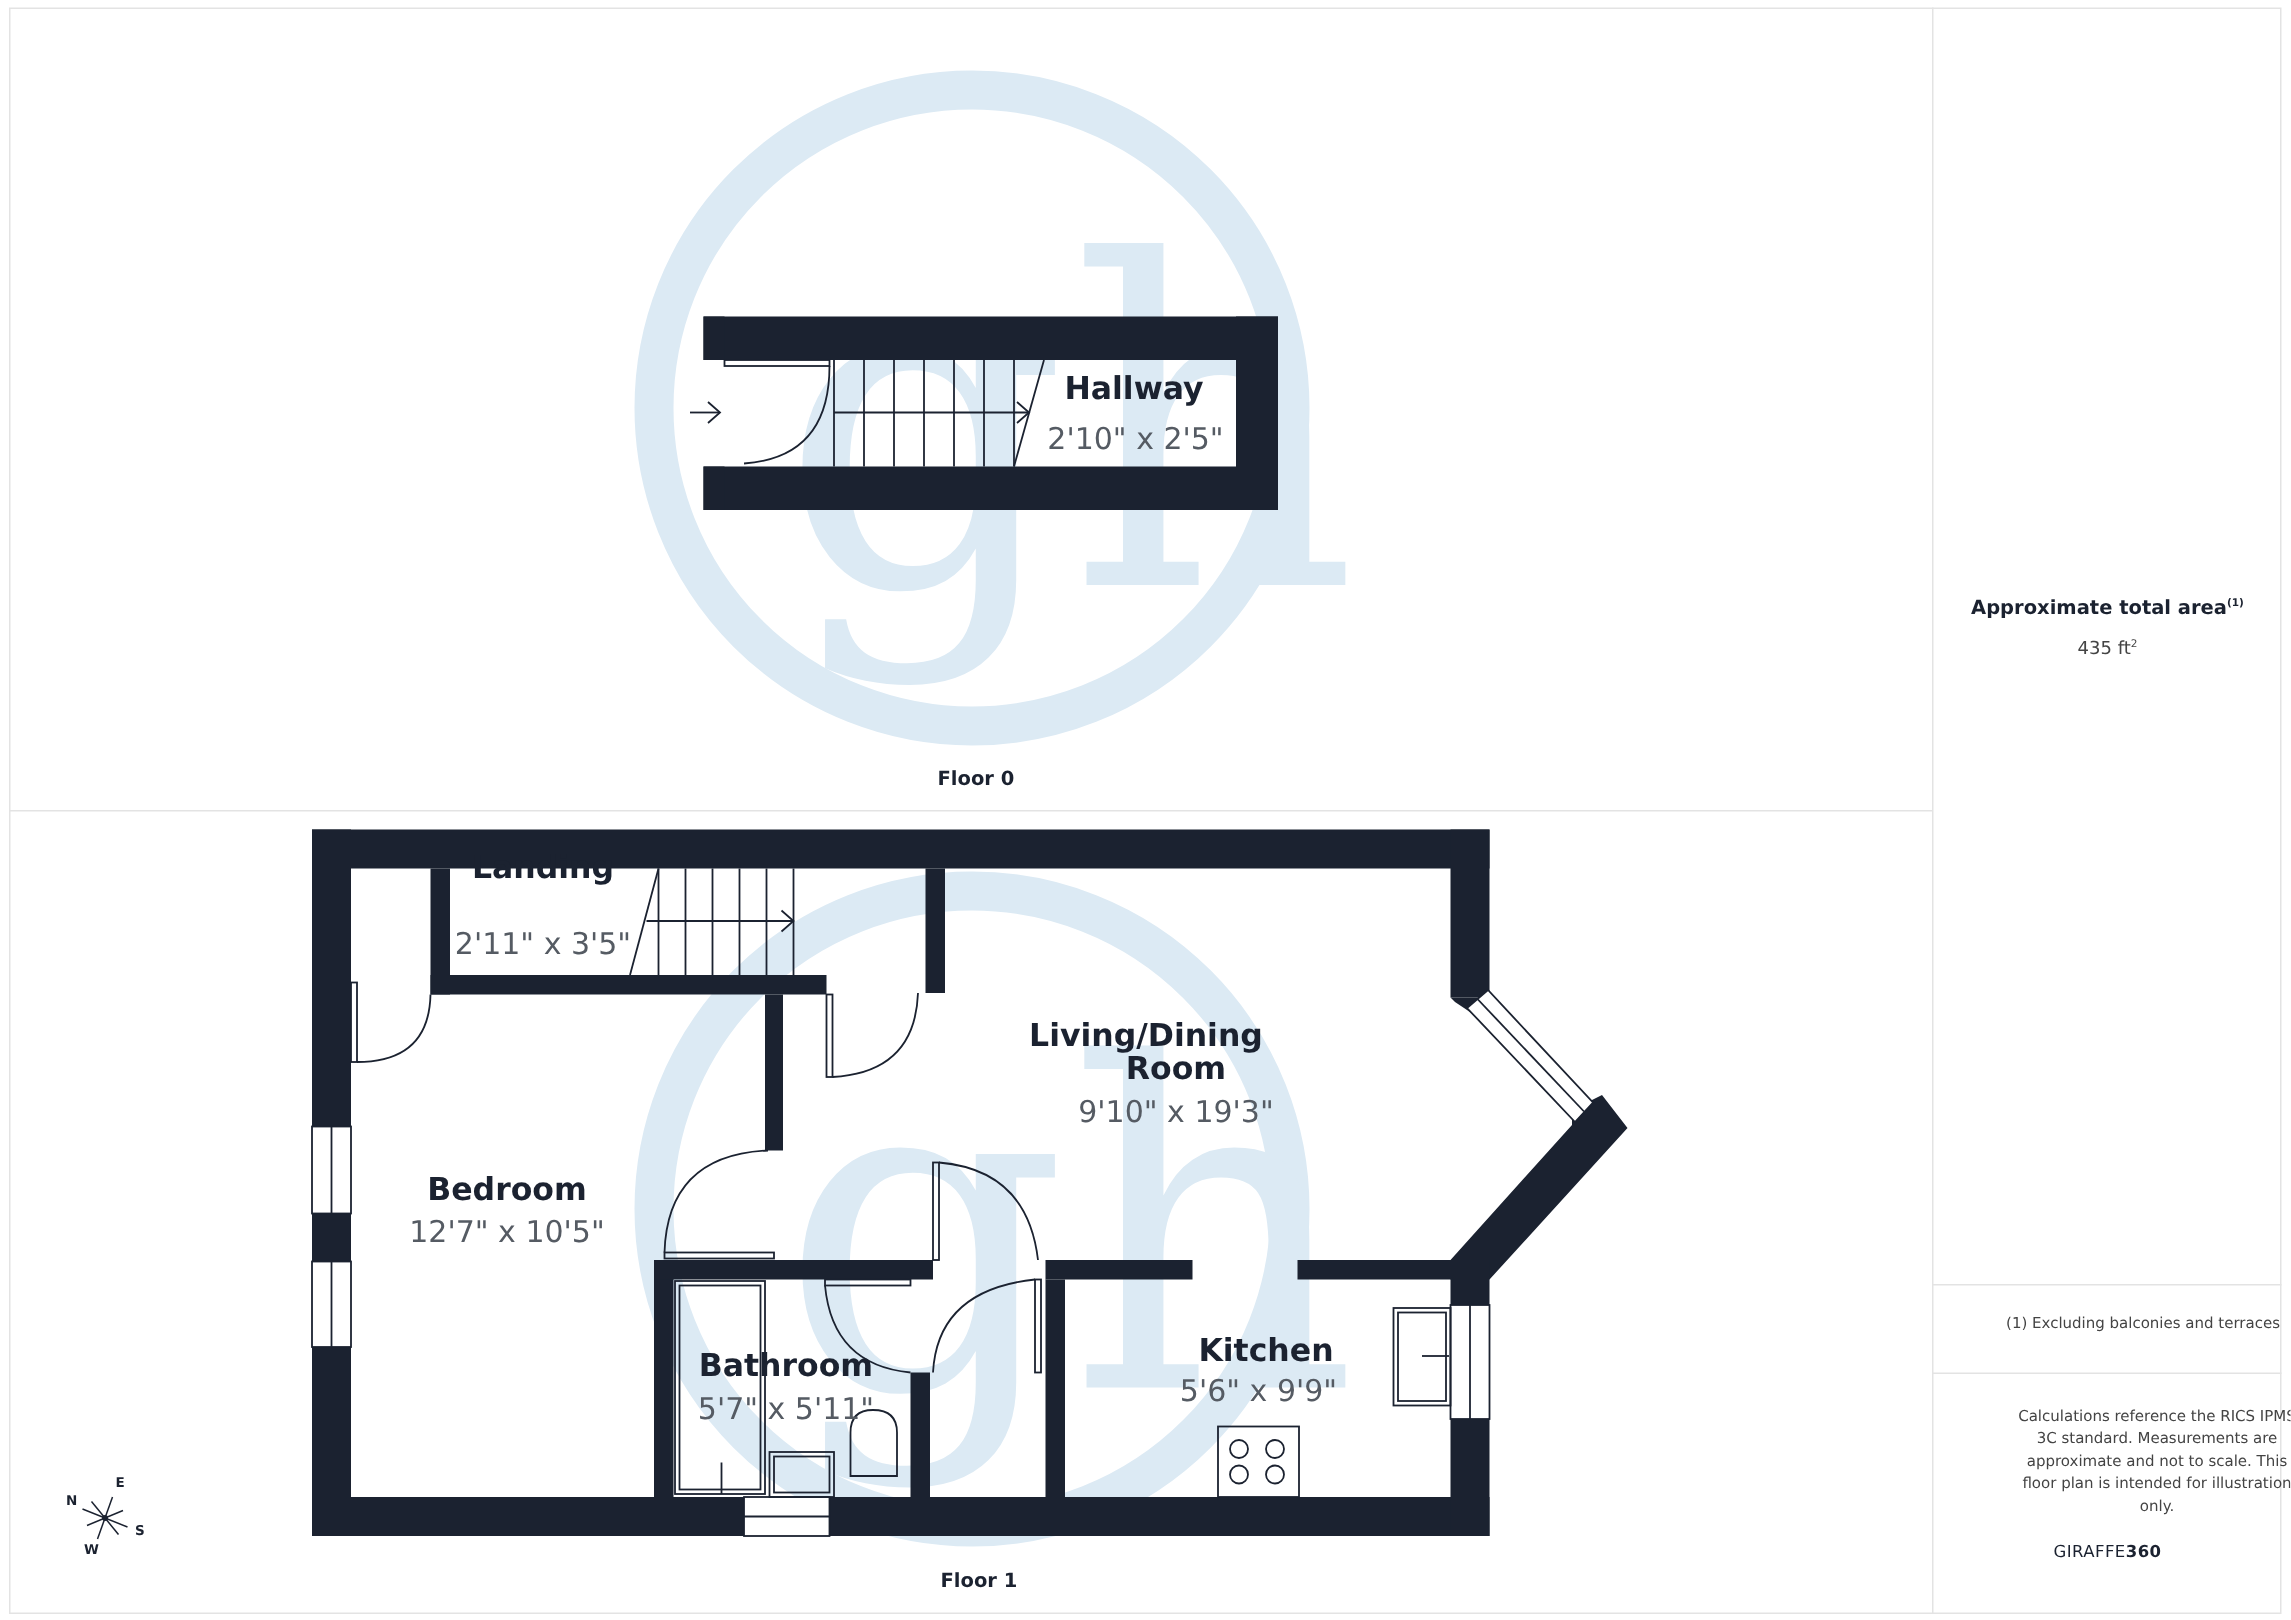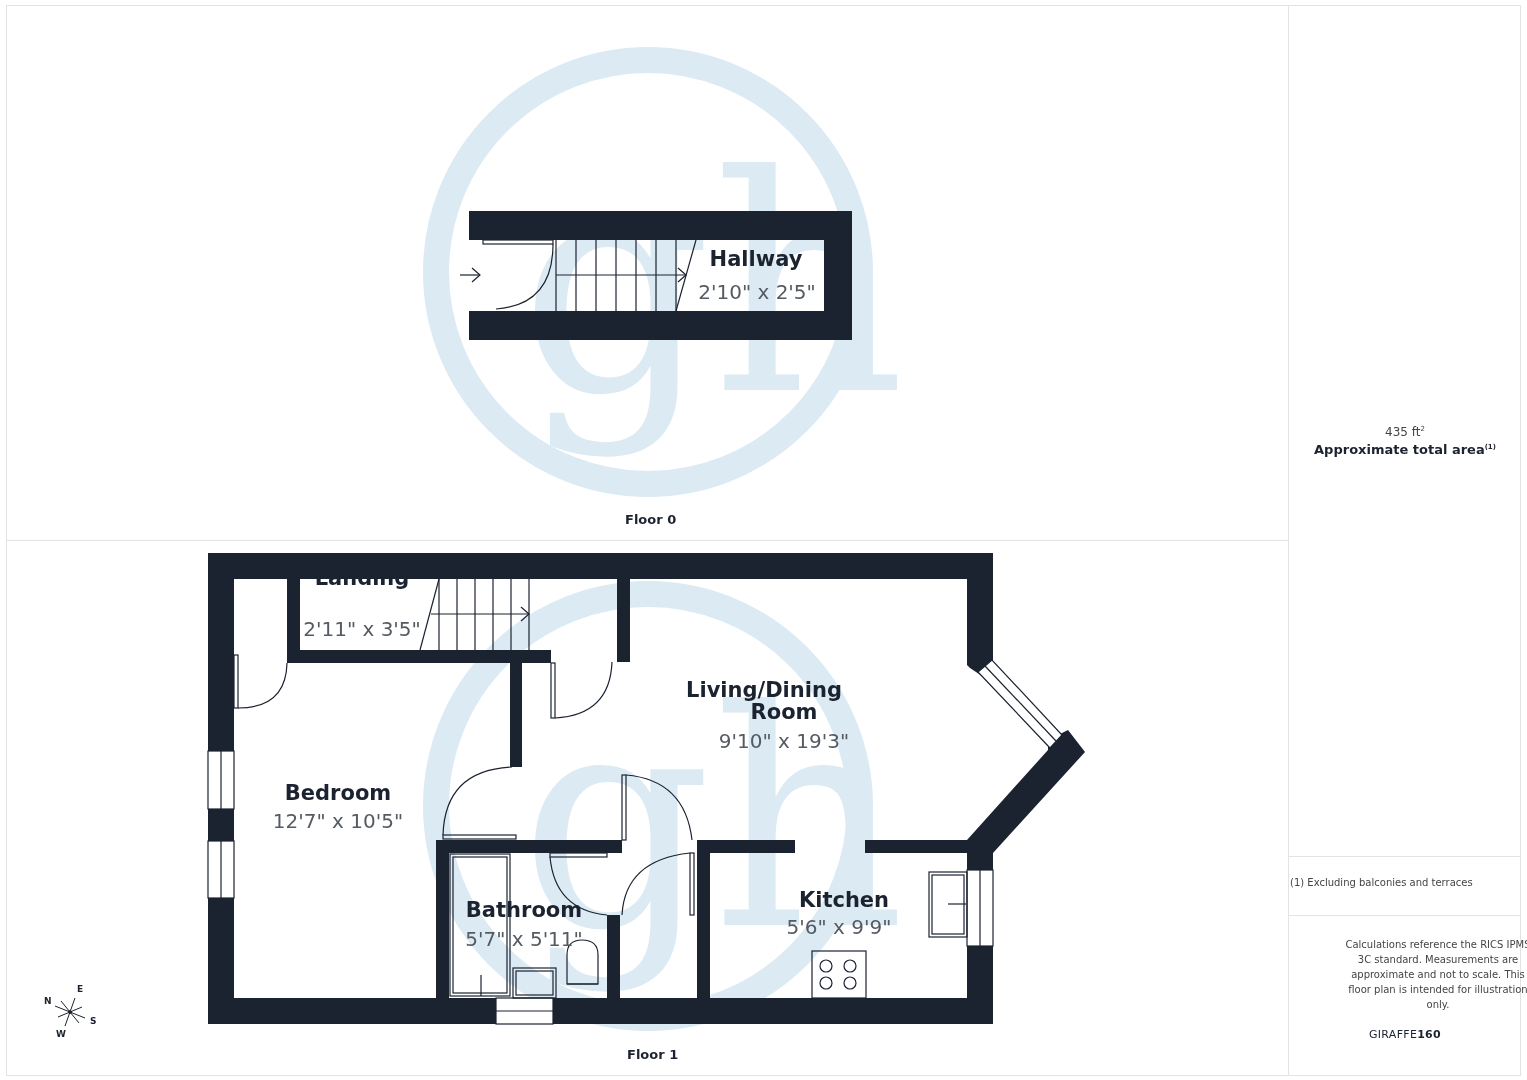--- a/index.html
+++ b/index.html
@@ -6,25 +6,25 @@
   body { width:1527px; height:1080px; position:relative; overflow:hidden; font-family:"DejaVu Sans", sans-serif; }
   .frame { position:absolute; left:6px; top:5px; width:1515px; height:1071px; border:1px solid #e3e3e3; box-sizing:border-box; }
   .vline { position:absolute; left:1288px; top:5px; width:1px; height:1071px; background:#e3e3e3; }
   .hline-left { position:absolute; left:6px; top:540px; width:1282px; height:1px; background:#e3e3e3; }
   .hline-r1 { position:absolute; left:1288px; top:856px; width:233px; height:1px; background:#e3e3e3; }
   .hline-r2 { position:absolute; left:1288px; top:915px; width:233px; height:1px; background:#e3e3e3; }
   svg.plan { position:absolute; left:0; top:0; }
   .room-name { position:absolute; font-weight:bold; color:#1b2230; font-size:21px; text-align:center; white-space:nowrap; line-height:22px; }
   .room-dim { position:absolute; color:#555b63; font-size:20px; text-align:center; white-space:nowrap; }
   .floor-label { position:absolute; font-size:13px; font-weight:bold; color:#1b2230; }
-  .side-title { position:absolute; left:1290px; width:230px; top:398px; text-align:center; font-size:13px; font-weight:bold; color:#1b2230;margin-top:44px; }
+  .side-title { position:absolute; left:1290px; width:230px; top:398px; text-align:center; font-size:13px; font-weight:bold; color:#1b2230; }
   .side-title sup { font-size:7px; }
   .side-area { position:absolute; left:1290px; width:230px; top:425px; text-align:center; font-size:12px; color:#444; }
   .side-area sup { font-size:7px; }
-  .side-note { position:absolute; left:1290px; width:230px; top:877px; text-align:left; font-size:10px; color:#444; }
+  .side-note { position:absolute; left:1290px; width:230px; top:877px; text-align:right; font-size:10px; color:#444; }
   .side-disclaimer { position:absolute; left:1310px; width:190px; top:937px; text-align:center; font-size:10px; line-height:15px; color:#444;margin-left:33px; }
   .brand { position:absolute; left:1290px; width:230px; top:1028px; text-align:center; font-size:11px; color:#1b2230; letter-spacing:0.3px; }
   .brand b { font-weight:bold; }
   .compass-letter { position:absolute; font-size:9px; font-weight:bold; color:#1b2230; }
 </style>
 </head>
 <body>
 
 <div class="frame"></div>
 <div class="vline"></div>
@@ -199,13 +199,13 @@
 
 <div class="compass-letter" style="left:44px; top:996px;">N</div>
 <div class="compass-letter" style="left:77px; top:984px;">E</div>
 <div class="compass-letter" style="left:90px; top:1016px;">S</div>
 <div class="compass-letter" style="left:56px; top:1029px;">W</div>
 
 <div class="side-title"><span>Approximate total area</span><sup>(1)</sup></div>
 <div class="side-area"><span>435 ft</span><sup>2</sup></div>
 <div class="side-note">(1) Excluding balconies and terraces</div>
 <div class="side-disclaimer">Calculations reference the RICS IPMS 3C standard. Measurements are approximate and not to scale. This floor plan is intended for illustration only.</div>
-<div class="brand"><span>GIRAFFE</span><b>160</b></div>
+<div class="brand"><span>GIRAFFE</span><b>360</b></div>
 
 </body></html>

